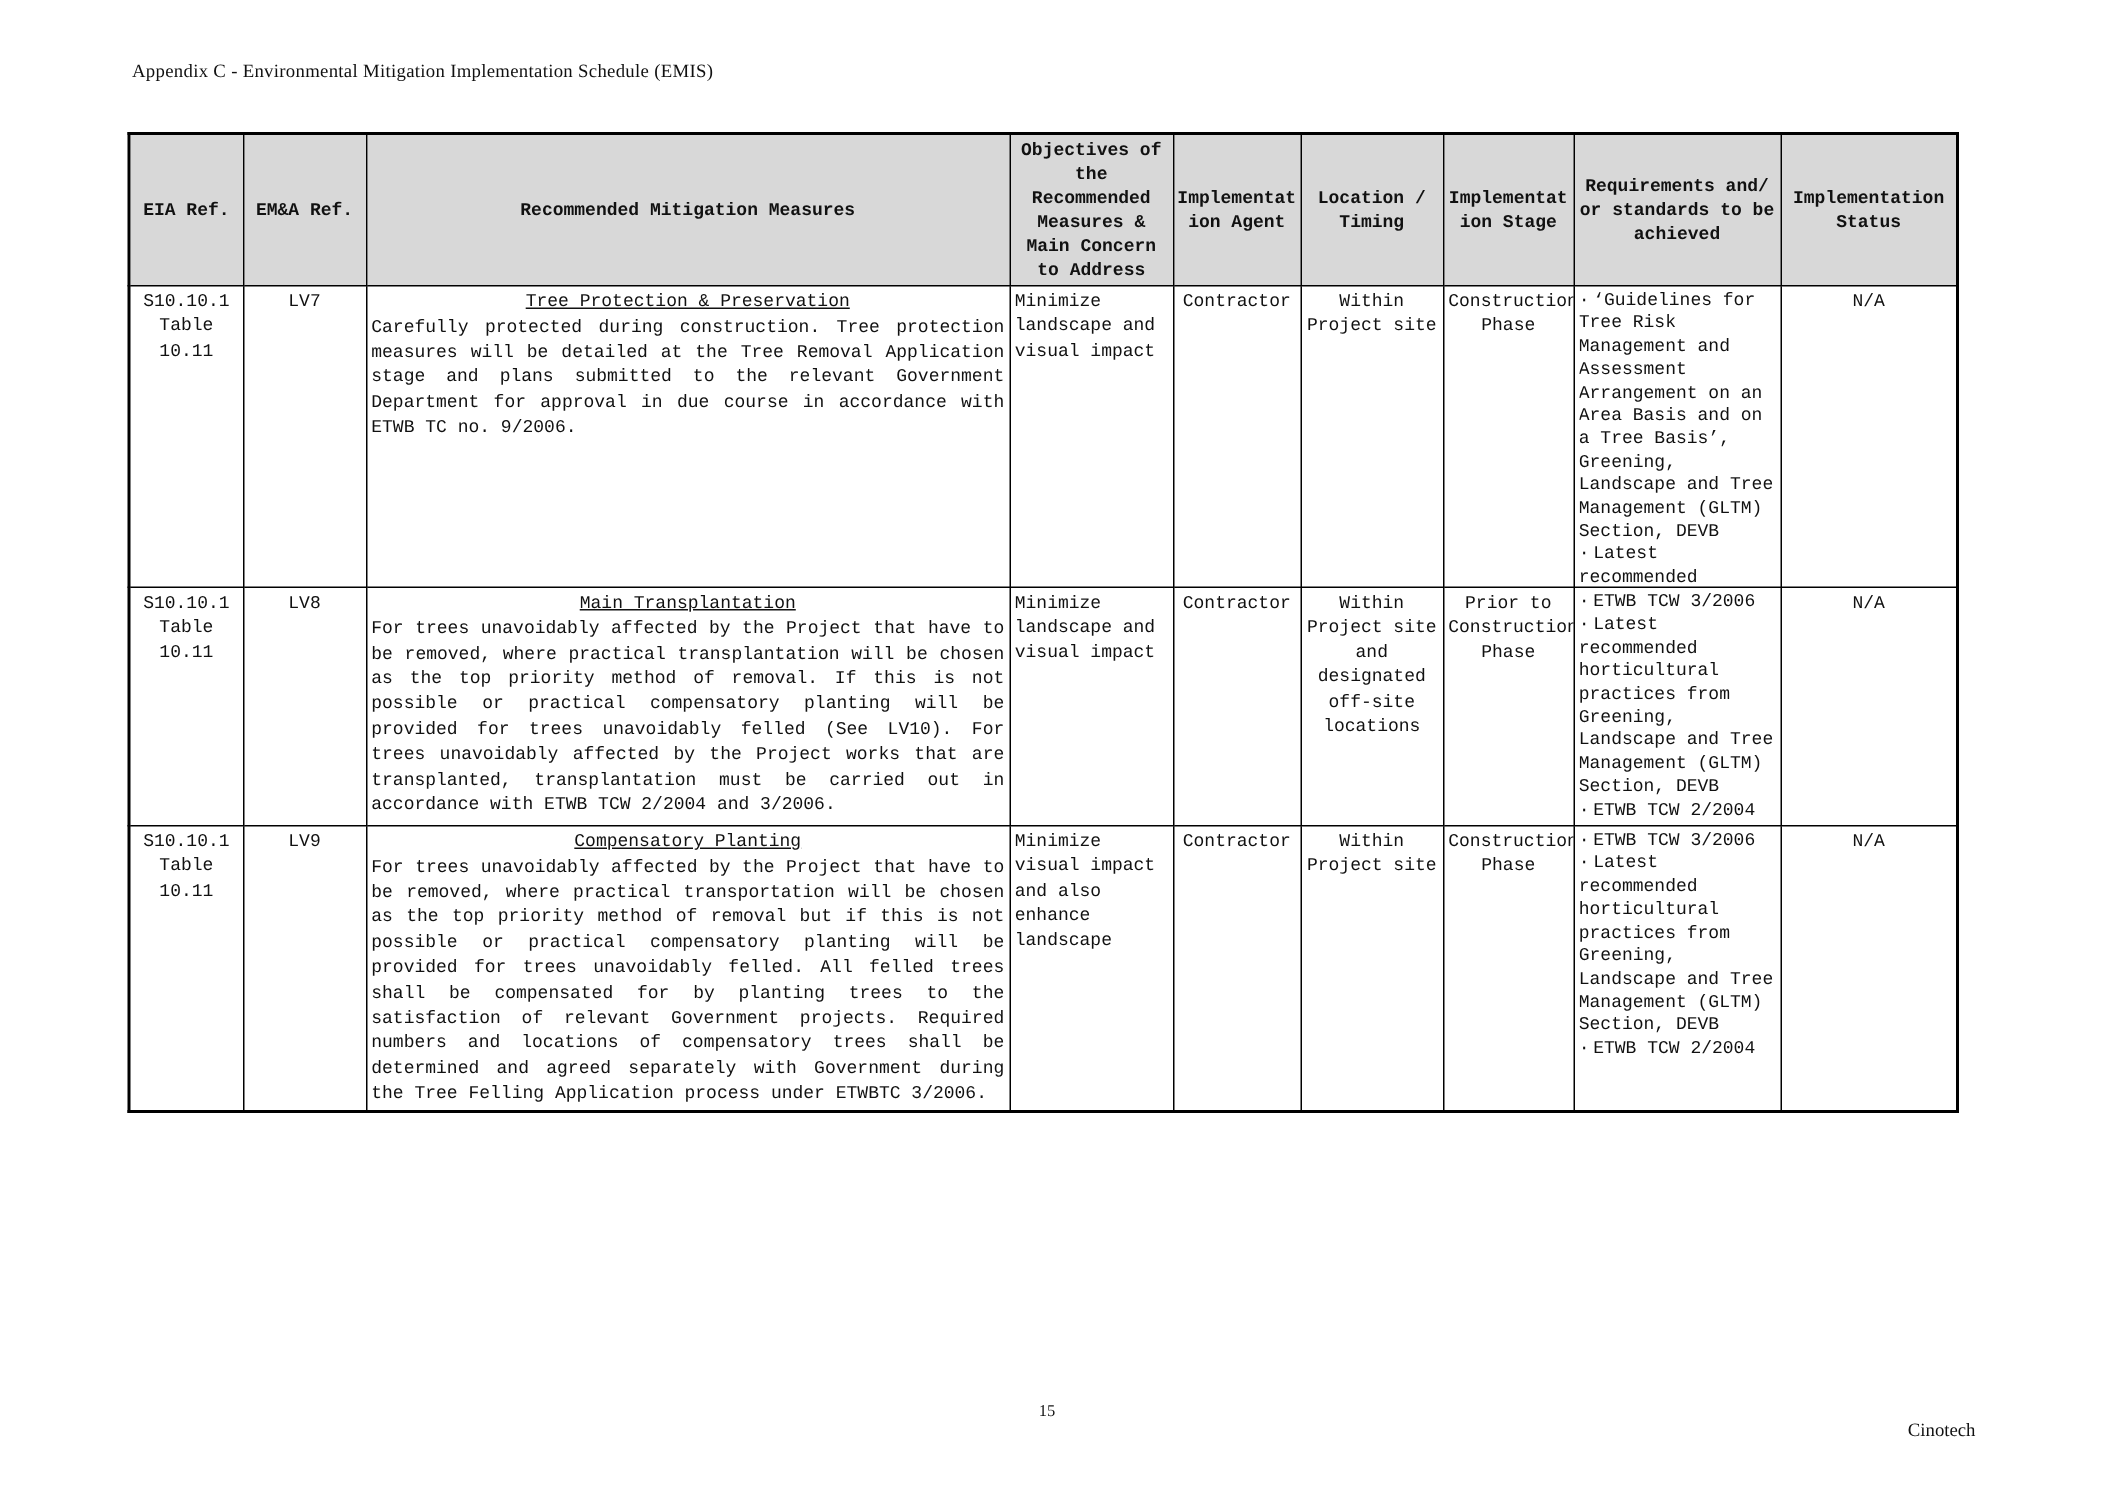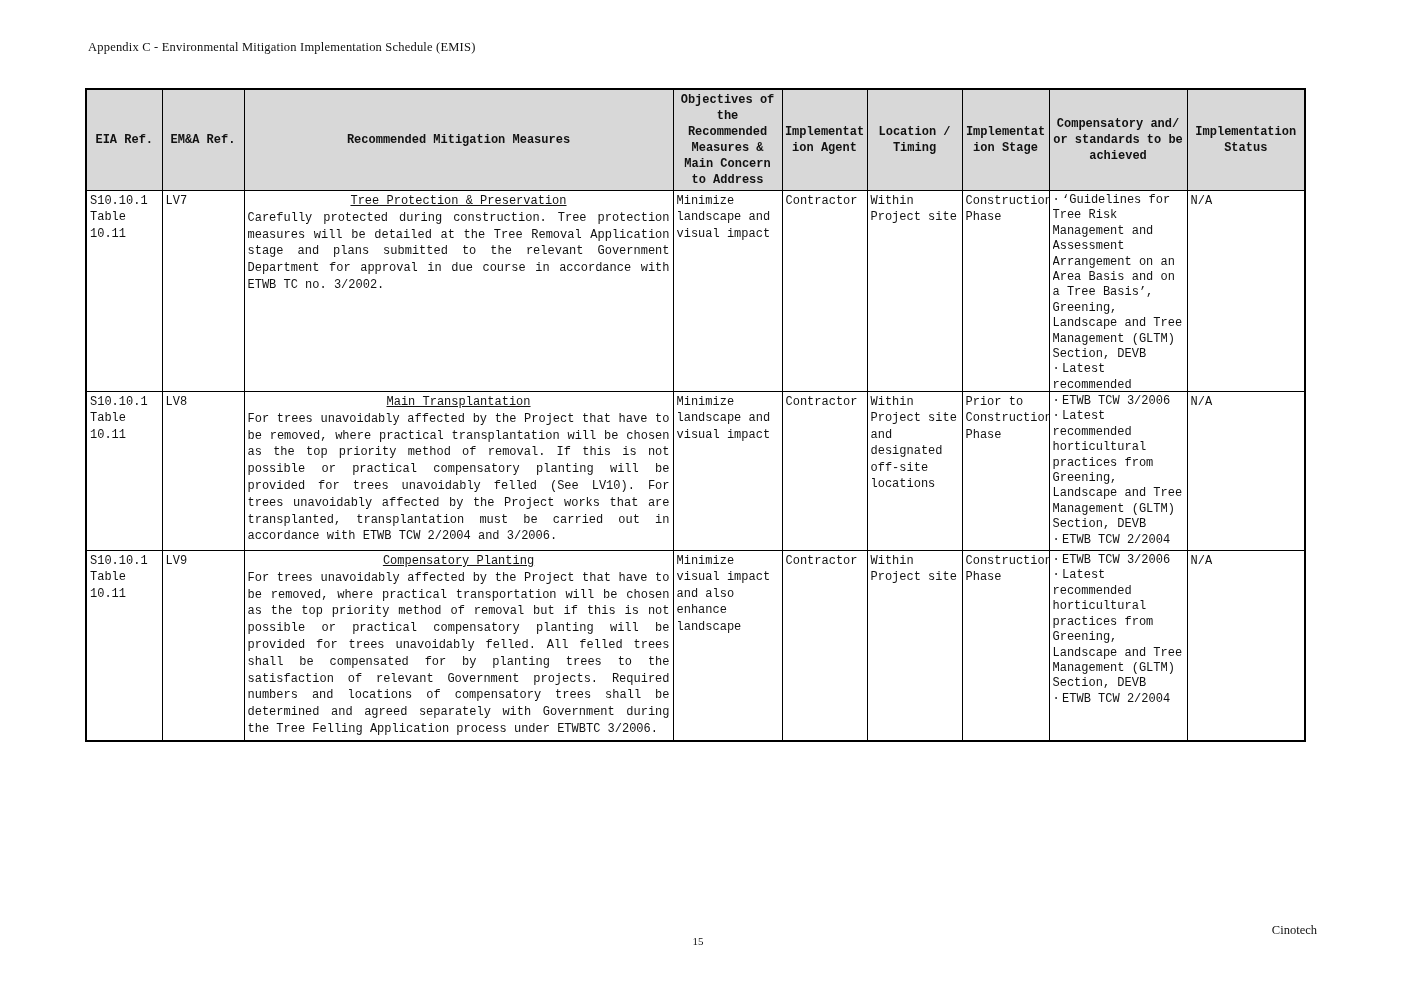--- a/index.html
+++ b/index.html
@@ -20,33 +20,33 @@
     padding:2px 3px;overflow:hidden;font-family:Liberation Mono, monospace;
   }
   table.emis th{
     background:#d8d8d8;font-weight:bold;text-align:center;vertical-align:middle;
     line-height:16px;padding:2px 2px;overflow-wrap:break-word;word-break:break-word;
   }
   tr.hrow{height:83px;}
   tr.r1{height:201px;}
   tr.r2{height:140px;}
   tr.r3{height:164px;}
-  td.center{text-align:left;line-height:16.4px;white-space:pre-line;margin-top:25px;}
+  td.center{text-align:center;line-height:16.4px;white-space:pre-line;margin-top:25px;}
   td.measures{text-align:justify;line-height:16.8px;padding:2px 4px;}
   td.measures .mtitle{text-decoration:underline;text-align:center;}
   td.obj{line-height:16.4px;padding:2px 7px 2px 3px;}
   td.req{line-height:15.4px;padding:2px 6px 2px 3px;}
   .req-clip{overflow:hidden;}
   tr.r1 .req-clip{height:196px;}
   .req-item::before{content:"\00B7\2009";}
   .footer-pagenum{
     position:absolute;left:650px;top:935px;width:96px;text-align:center;font-size:11px;
   }
   .footer-company{
-    position:absolute;right:86px;top:923px;font-size:12.5px;text-align:right;
+    position:absolute;right:86px;top:946px;font-size:12.5px;text-align:right;
   }
 </style>
 </head>
 <body>
 
 <div class="page">
 
   <div class="doc-header">Appendix C - Environmental Mitigation Implementation Schedule (EMIS)</div>
 
   <table class="emis">
@@ -63,32 +63,32 @@
     </colgroup>
     <thead>
       <tr class="hrow">
         <th>EIA Ref.</th>
         <th>EM&amp;A Ref.</th>
         <th>Recommended Mitigation Measures</th>
         <th>Objectives of the Recommended Measures &amp; Main Concern to Address</th>
         <th>Implementation Agent</th>
         <th>Location / Timing</th>
         <th>Implementation Stage</th>
-        <th>Compensatory and/ or standards to be achieved</th>
+        <th>Requirements and/ or standards to be achieved</th>
         <th>Implementation Status</th>
       </tr>
     </thead>
     <tbody>
       <tr class="r1">
         <td class="center">S10.10.1
 Table 10.11</td>
         <td class="center">LV7</td>
         <td class="measures">
           <div class="mtitle">Tree Protection &amp; Preservation</div>
-          <div class="mbody">Carefully protected during construction.  Tree protection measures will be detailed at the Tree Removal Application stage and plans submitted to the relevant Government Department for approval in due course in accordance with ETWB TC no. 3/2002.</div>
+          <div class="mbody">Carefully protected during construction.  Tree protection measures will be detailed at the Tree Removal Application stage and plans submitted to the relevant Government Department for approval in due course in accordance with ETWB TC no. 9/2006.</div>
         </td>
         <td class="obj">Minimize landscape and visual impact</td>
         <td class="center">Contractor</td>
         <td class="center">Within Project site</td>
         <td class="center">Construction Phase</td>
         <td class="req">
           <div class="req-clip">
             <div class="req-item">‘Guidelines for Tree Risk Management and Assessment Arrangement on an Area Basis and on a Tree Basis’, Greening, Landscape and Tree Management (GLTM) Section, DEVB</div>
             <div class="req-item">Latest recommended horticultural practices from GLTM Section, DEVB</div>
           </div>

